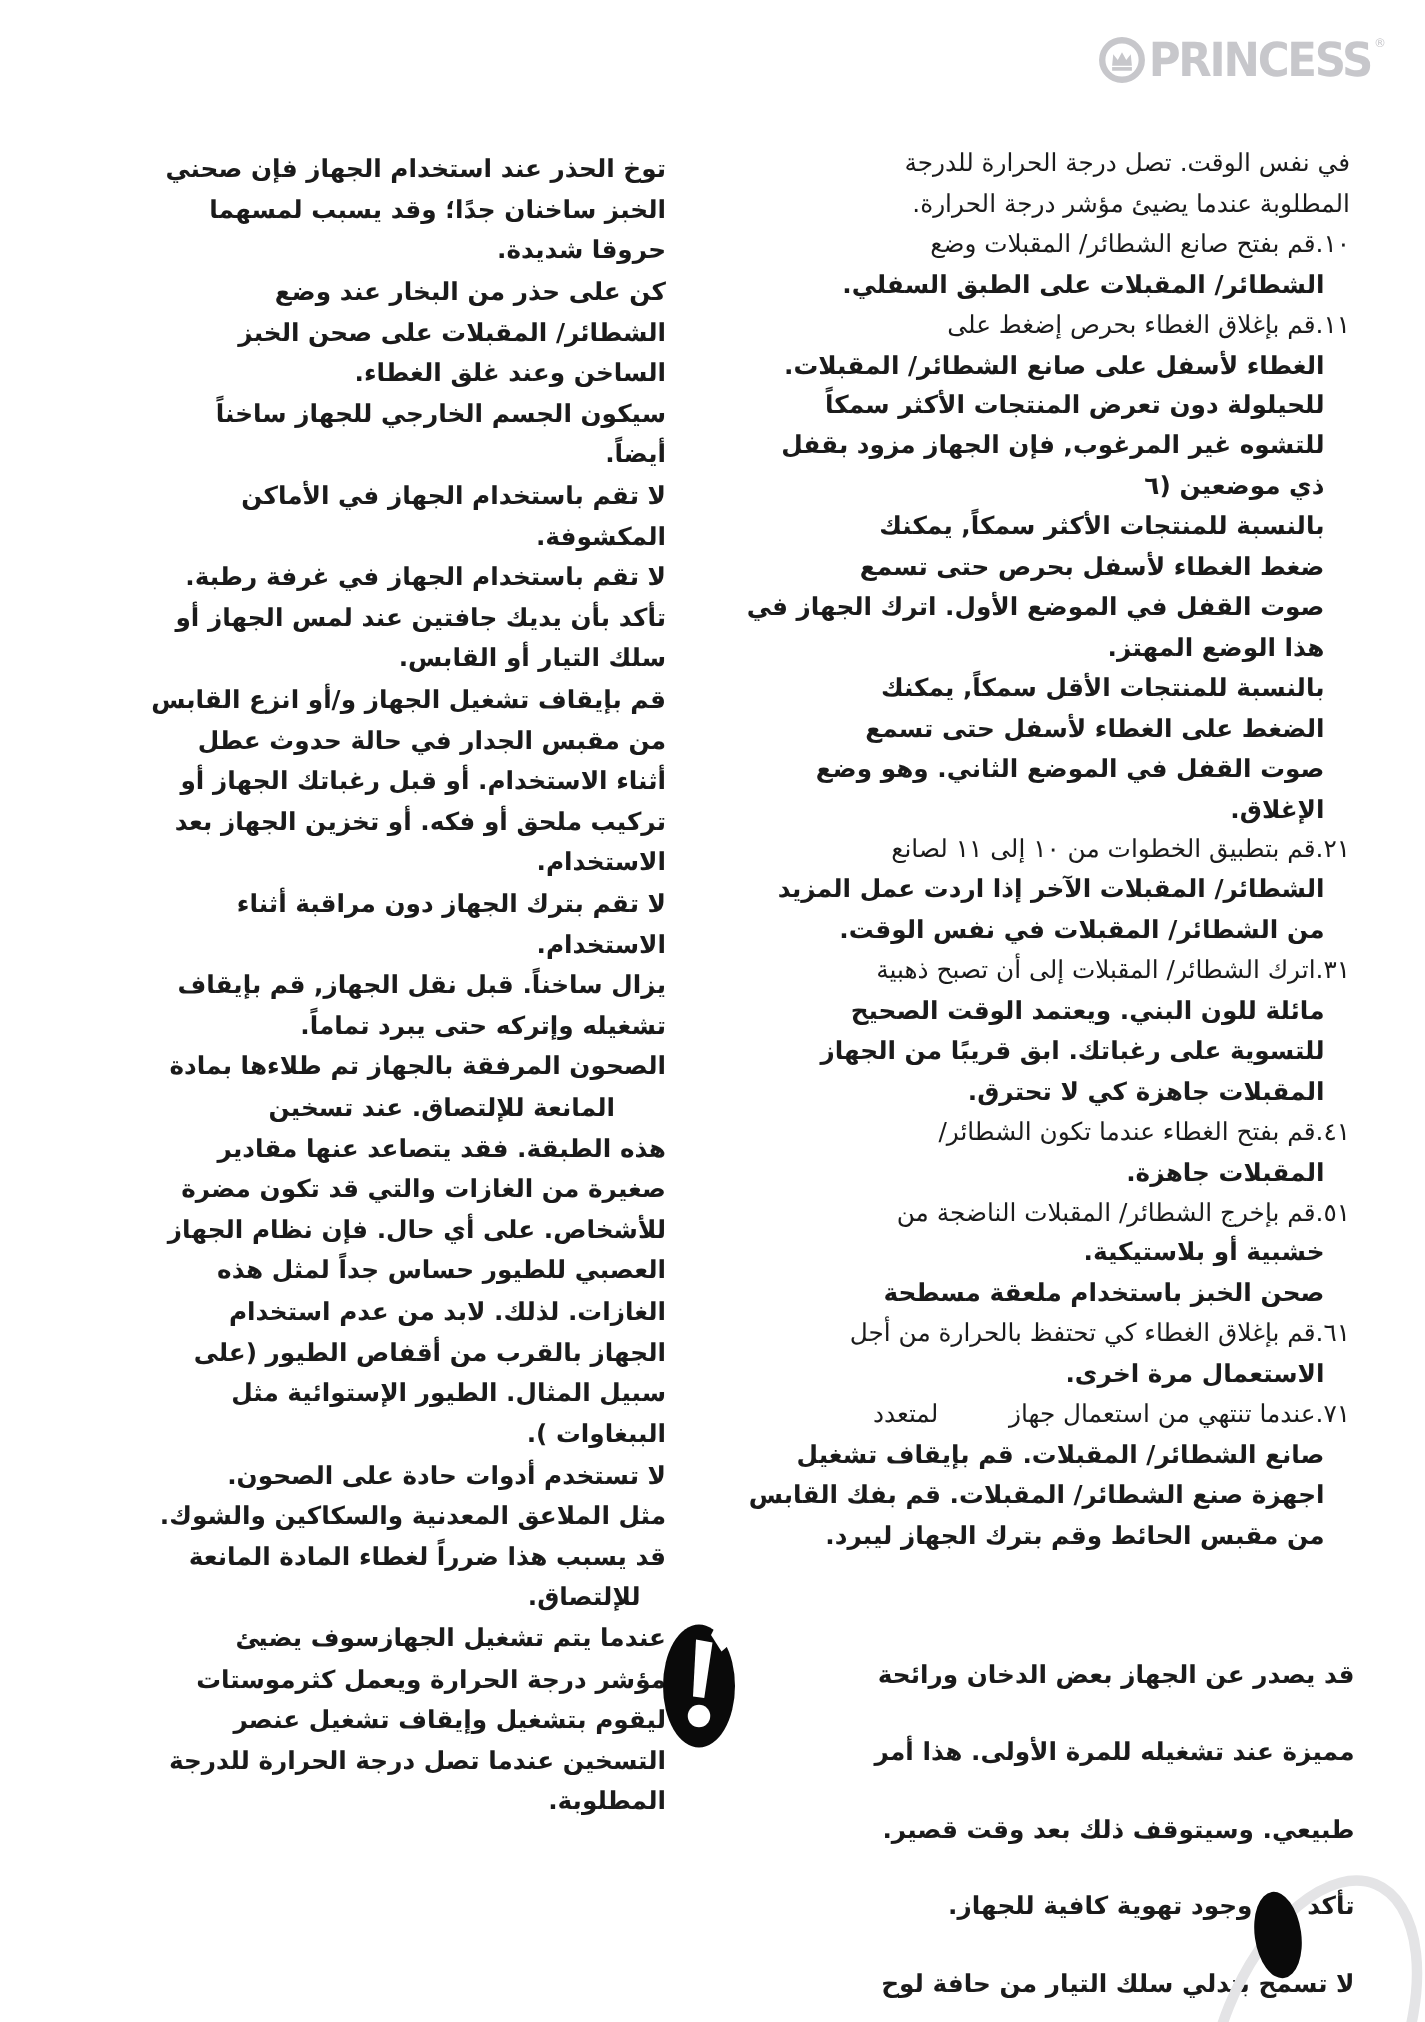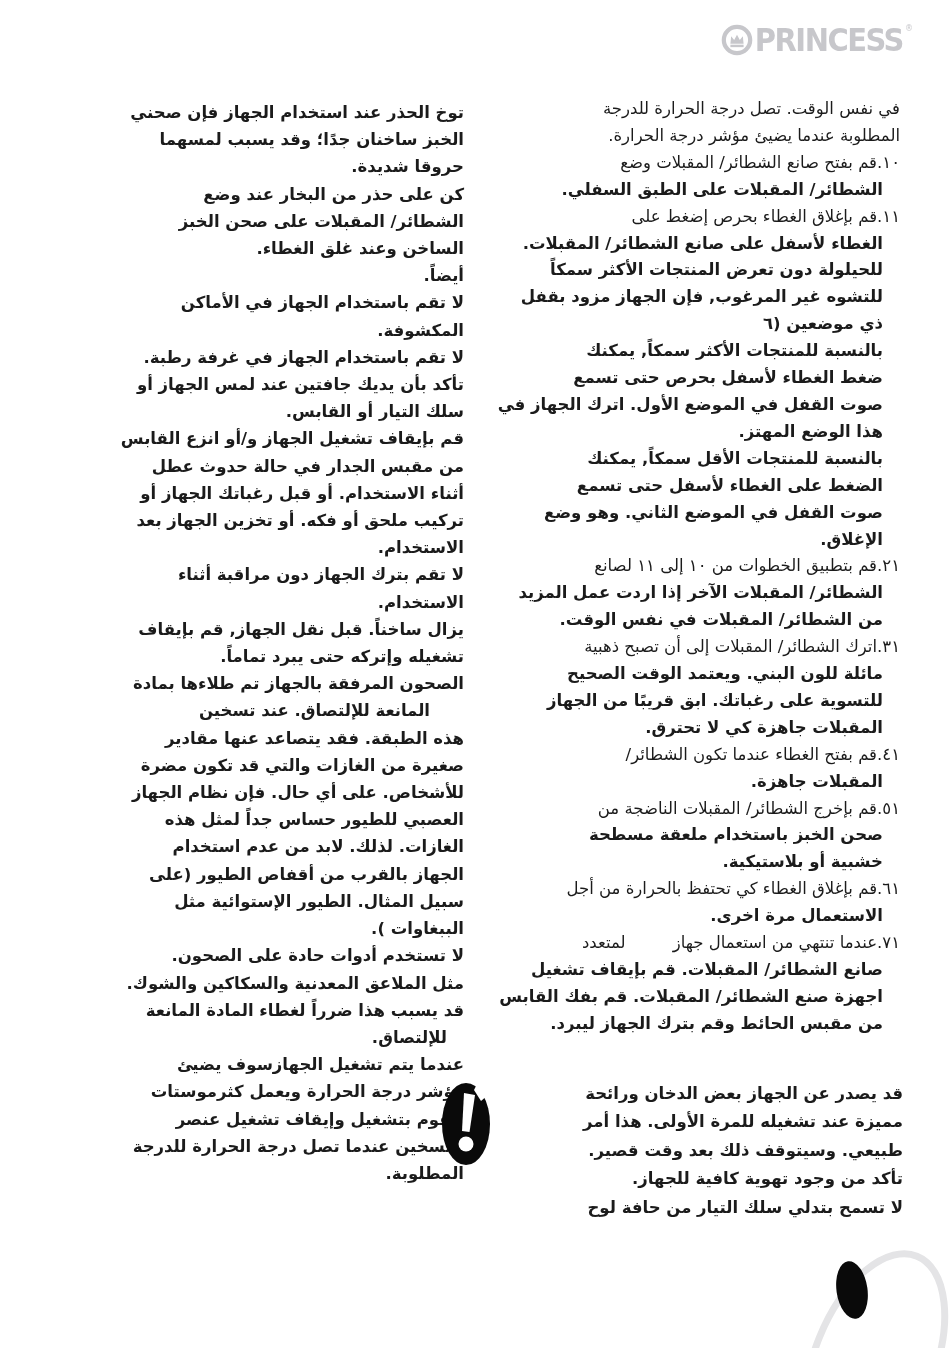--- a/index.html
+++ b/index.html
@@ -3,44 +3,44 @@
 <meta charset="utf-8">
 <style>
   html,body { margin:0; padding:0; background:#888; }
   .page {
     position:relative; width:950px; height:1348px; margin:0 auto;
     background:#ffffff; overflow:hidden;
     font-family:"DejaVu Sans", sans-serif; color:#1b1b1b;
   }
   
   .brand {
-    position:absolute; top:22px; right:37px; height:36px;
+    position:absolute; top:22px; right:26px; height:36px;
     display:flex; align-items:center; gap:2px;text-align:right;
   }
   .brand .crown { width:32px; height:32px; display:block; }
   .brand .logo-text {
     font-size:29px; font-weight:bold; letter-spacing:-1.5px;
     color:#c7c7cb; transform:scaleY(1.08); line-height:32px;
   }
   .brand .reg { font-size:8px; color:#c7c7cb; align-self:flex-start; margin-top:2px; }
   
   .col { position:absolute; direction:rtl; }
   .col-right { top:96px;  left:485px; width:415px; }
-  .col-left  { top:99px;  left:70px;  width:394px; }
+  .col-left  { top:99px;  left:50px;  width:394px; }
   .ln {
     direction:rtl; text-align:right; white-space:nowrap;
     font-size:16.5px; line-height:26.9px; letter-spacing:0;
   }
   .col-left .ln { font-weight:bold; line-height:27.2px; }
   .ind1 { padding-right:17px;font-weight:bold; }
   .ind2 { padding-right:34px; }
   
   .warning-note { position:absolute; top:1080px; left:441px; width:462px; }
   .warning-note .w-lines { position:absolute; top:0; right:0; width:406px; direction:rtl; }
-  .warning-note .ln { font-weight:bold; line-height:28.4px; }
+  .warning-note .ln { font-weight:bold; line-height:28.4px;margin-top:23px; }
   .excl { position:absolute; top:2px; left:0; width:50px; height:84px; }
   
   .corner { position:absolute; left:790px; top:1230px; width:160px; height:118px; }
 </style>
 </head>
 <body>
 
 <div class="page">
 
   <div class="brand">
@@ -75,39 +75,40 @@
         <div class="ln">٢١.قم بتطبيق الخطوات من ١٠ إلى ١١ لصانع</div>
         <div class="ln ind1">الشطائر/ المقبلات الآخر إذا اردت عمل المزيد</div>
         <div class="ln ind1">من الشطائر/ المقبلات في نفس الوقت.</div>
         <div class="ln">٣١.اترك الشطائر/ المقبلات إلى أن تصبح ذهبية</div>
         <div class="ln ind1">مائلة للون البني. ويعتمد الوقت الصحيح</div>
         <div class="ln ind1">للتسوية على رغباتك. ابق قريبًا من الجهاز</div>
         <div class="ln ind1">المقبلات جاهزة كي لا تحترق.</div>
         <div class="ln">٤١.قم بفتح الغطاء عندما تكون الشطائر/</div>
         <div class="ln ind1">المقبلات جاهزة.</div>
         <div class="ln">٥١.قم بإخرج الشطائر/ المقبلات الناضجة من</div>
+        <div class="ln ind1">خشبية أو بلاستيكية.</div>
         <div class="ln ind1">صحن الخبز باستخدام ملعقة مسطحة</div>
-        <div class="ln ind1">خشبية أو بلاستيكية.</div>
         <div class="ln">٦١.قم بإغلاق الغطاء كي تحتفظ بالحرارة من أجل</div>
         <div class="ln ind1">الاستعمال مرة اخرى.</div>
         <div class="ln">٧١.عندما تنتهي من استعمال جهاز &nbsp;&nbsp;&nbsp;&nbsp;&nbsp;&nbsp;&nbsp; لمتعدد</div>
         <div class="ln ind1">صانع الشطائر/ المقبلات. قم بإيقاف تشغيل</div>
         <div class="ln ind1">اجهزة صنع الشطائر/ المقبلات. قم بفك القابس</div>
         <div class="ln ind1">من مقبس الحائط وقم بترك الجهاز ليبرد.</div>
       </div>
   </section>
 
   <section class="col col-left">
     <div>
         <div class="ln">توخ الحذر عند استخدام الجهاز فإن صحني</div>
         <div class="ln">الخبز ساخنان جدًا؛ وقد يسبب لمسهما</div>
         <div class="ln">حروقا شديدة.</div>
         <div class="ln">كن على حذر من البخار عند وضع</div>
         <div class="ln">الشطائر/ المقبلات على صحن الخبز</div>
         <div class="ln">الساخن وعند غلق الغطاء.</div>
+        <div class="ln">سيكون الجسم الخارجي للجهاز ساخناً</div>
         <div class="ln">أيضاً.</div>
         <div class="ln">لا تقم باستخدام الجهاز في الأماكن</div>
         <div class="ln">المكشوفة.</div>
         <div class="ln">لا تقم باستخدام الجهاز في غرفة رطبة.</div>
         <div class="ln">تأكد بأن يديك جافتين عند لمس الجهاز أو</div>
         <div class="ln">سلك التيار أو القابس.</div>
         <div class="ln">قم بإيقاف تشغيل الجهاز و/أو انزع القابس</div>
         <div class="ln">من مقبس الجدار في حالة حدوث عطل</div>
         <div class="ln">أثناء الاستخدام. أو قبل رغباتك الجهاز أو</div>
         <div class="ln">تركيب ملحق أو فكه. أو تخزين الجهاز بعد</div>

